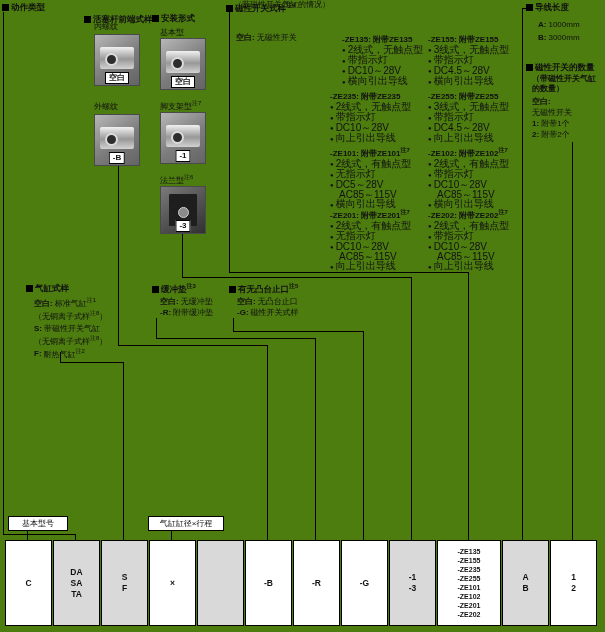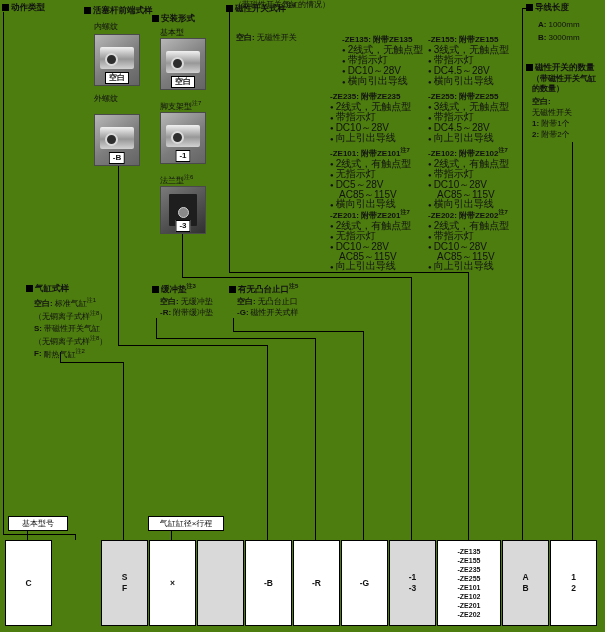--- a/index.html
+++ b/index.html
@@ -78,26 +78,26 @@
 
   <div class="vline" style="left:233px;top:318px;height:13px"></div>
   <div class="hline" style="left:233px;top:331px;width:131px"></div>
   <div class="vline" style="left:363px;top:331px;height:209px"></div>
 
   <div class="vline" style="left:27px;top:529px;height:11px"></div>
   <div class="vline" style="left:171px;top:529px;height:11px"></div>
 
   <div class="sec-title" style="left:2px;top:2px"><span>动作类型</span></div>
 
-  <div class="sec-title" style="left:84px;top:5px"><span>活塞杆前端式样</span></div>
+  <div class="sec-title" style="left:84px;top:14px"><span>活塞杆前端式样</span></div>
   <div class="abs" style="left:94px;top:22px"><span>内螺纹</span></div>
   <div class="photo" style="left:94px;top:34px">
     <div class="badge">空白</div>
   </div>
-  <div class="abs" style="left:94px;top:94px"><span>外螺纹</span></div>
+  <div class="abs" style="left:94px;top:102px"><span>外螺纹</span></div>
   <div class="photo" style="left:94px;top:114px">
     <div class="badge">-B</div>
   </div>
 
   <div class="sec-title" style="left:152px;top:13px"><span>安装形式</span></div>
   <div class="abs" style="left:160px;top:26px"><span>基本型</span><sup></sup></div>
   <div class="photo" style="left:160px;top:38px">
     <div class="badge">空白</div>
   </div>
   <div class="abs" style="left:160px;top:100px"><span>脚支架型</span><sup>注7</sup></div>
@@ -215,20 +215,25 @@
 
   <div class="lblbox" style="left:8px;top:516px;width:58px">
       <span>基本型号</span>
     </div>
   <div class="lblbox" style="left:148px;top:516px;width:74px">
       <span>气缸缸径×行程</span>
     </div>
 
   <div class="gbox" style="left:5px;width:45px">
       <div class="cl">C</div>
+    </div>
+  <div class="gbox gray" style="left:53px;width:45px">
+      <div class="cl">DA</div>
+      <div class="cl">SA</div>
+      <div class="cl">TA</div>
     </div>
   <div class="gbox gray" style="left:101px;width:45px">
       <div class="cl">S</div>
       <div class="cl">F</div>
     </div>
   <div class="gbox" style="left:149px;width:45px">
       <div class="cl">×</div>
     </div>
   <div class="gbox gray" style="left:197px;width:45px"></div>
   <div class="gbox" style="left:245px;width:45px">

